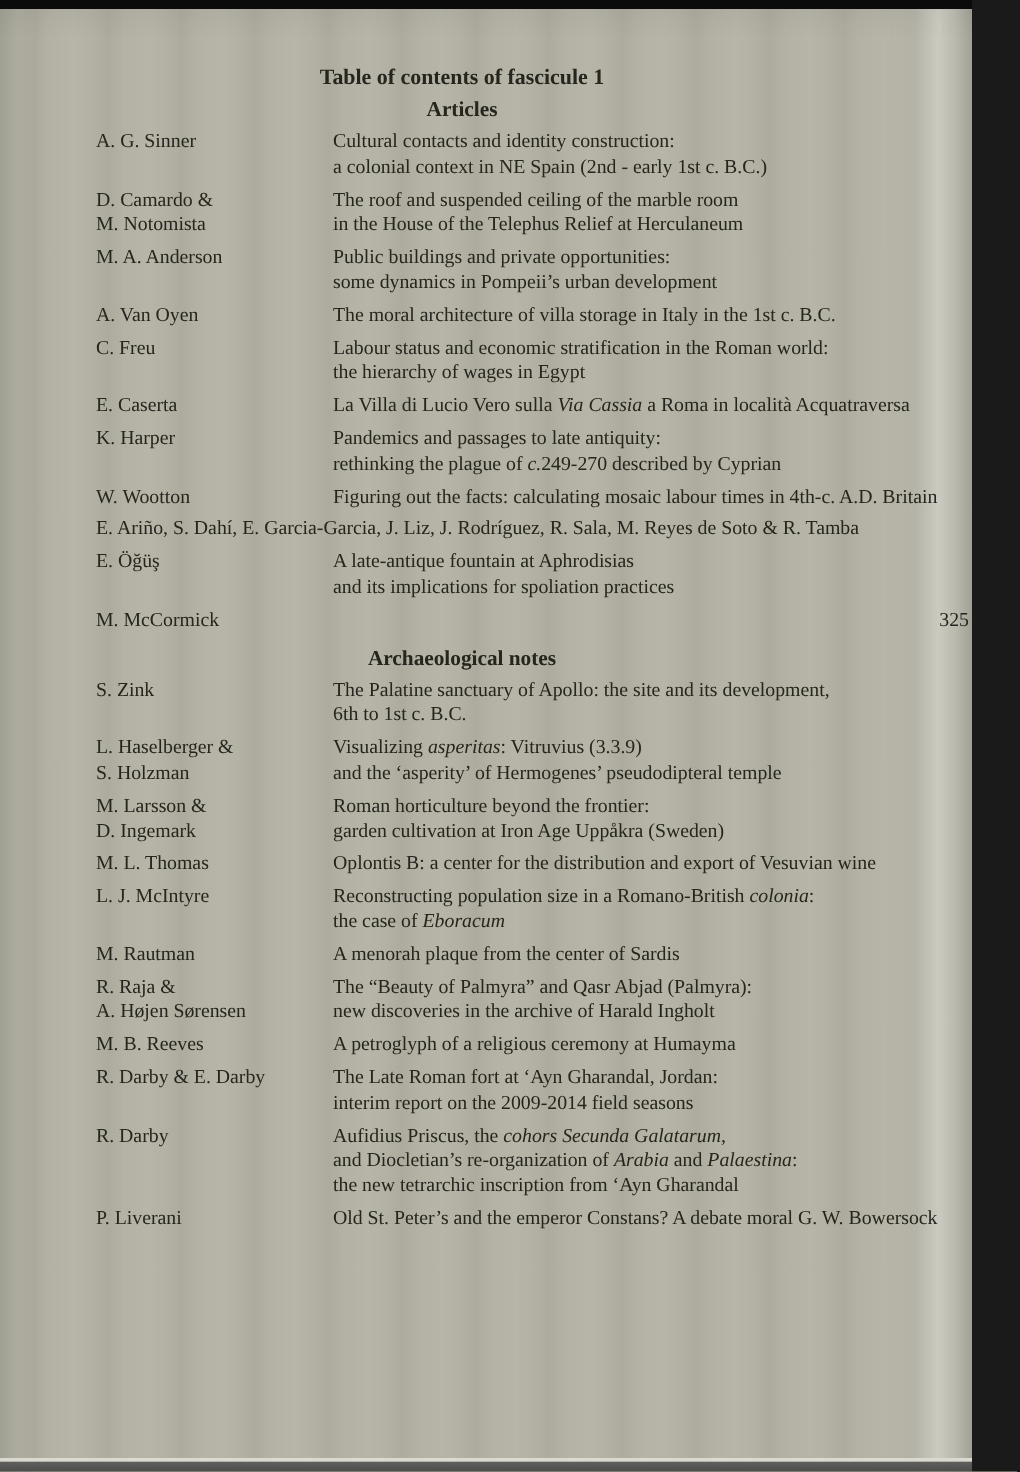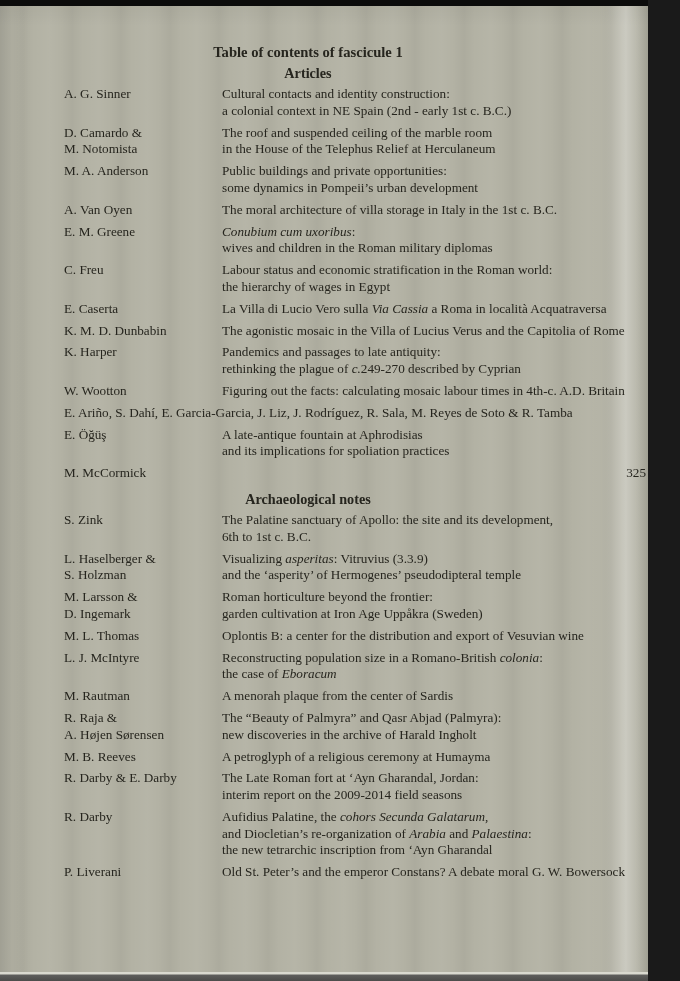--- a/index.html
+++ b/index.html
@@ -135,55 +135,36 @@
             <div class="authors">
               <div class="line">A. Van Oyen</div>
             </div>
             <div class="title">
               <div class="line"><span>The moral architecture of villa storage in Italy in the 1st c. B.C.</span></div>
             </div>
             <div class="pageno">97</div>
           </div>
           <div class="entry">
             <div class="authors">
-              <div class="line">E. M. Greene</div>
-            </div>
-            <div class="title">
-              <div class="line"><span class="it">Conubium cum uxoribus</span><span>:</span></div>
-              <div class="line"><span>wives and children in the Roman military diplomas</span></div>
-            </div>
-            <div class="pageno">125</div>
-          </div>
-          <div class="entry">
-            <div class="authors">
               <div class="line">C. Freu</div>
             </div>
             <div class="title">
               <div class="line"><span>Labour status and economic stratification in the Roman world:</span></div>
               <div class="line"><span>the hierarchy of wages in Egypt</span></div>
             </div>
             <div class="pageno">161</div>
           </div>
           <div class="entry">
             <div class="authors">
               <div class="line">E. Caserta</div>
             </div>
             <div class="title">
               <div class="line"><span>La Villa di Lucio Vero sulla </span><span class="it">Via Cassia</span><span> a Roma in località Acquatraversa</span></div>
             </div>
             <div class="pageno">179</div>
-          </div>
-          <div class="entry">
-            <div class="authors">
-              <div class="line">K. M. D. Dunbabin</div>
-            </div>
-            <div class="title">
-              <div class="line"><span>The agonistic mosaic in the Villa of Lucius Verus and the Capitolia of Rome</span></div>
-            </div>
-            <div class="pageno">192</div>
           </div>
           <div class="entry">
             <div class="authors">
               <div class="line">K. Harper</div>
             </div>
             <div class="title">
               <div class="line"><span>Pandemics and passages to late antiquity:</span></div>
               <div class="line"><span>rethinking the plague of </span><span class="it">c.</span><span>249-270 described by Cyprian</span></div>
             </div>
             <div class="pageno">223</div>
@@ -310,21 +291,21 @@
               <div class="line"><span>The Late Roman fort at ‘Ayn Gharandal, Jordan:</span></div>
               <div class="line"><span>interim report on the 2009-2014 field seasons</span></div>
             </div>
             <div class="pageno">461</div>
           </div>
           <div class="entry">
             <div class="authors">
               <div class="line">R. Darby</div>
             </div>
             <div class="title">
-              <div class="line"><span>Aufidius Palatine, the </span><span class="it">cohors Secunda Galatarum</span><span>,</span></div>
+              <div class="line"><span>Aufidius Priscus, the </span><span class="it">cohors Secunda Galatarum</span><span>,</span></div>
               <div class="line"><span>and Diocletian’s re-organization of </span><span class="it">Arabia</span><span> and </span><span class="it">Palaestina</span><span>:</span></div>
               <div class="line"><span>the new tetrarchic inscription from ‘Ayn Gharandal</span></div>
             </div>
             <div class="pageno">471</div>
           </div>
           <div class="entry">
             <div class="authors">
               <div class="line">P. Liverani</div>
             </div>
             <div class="title">

